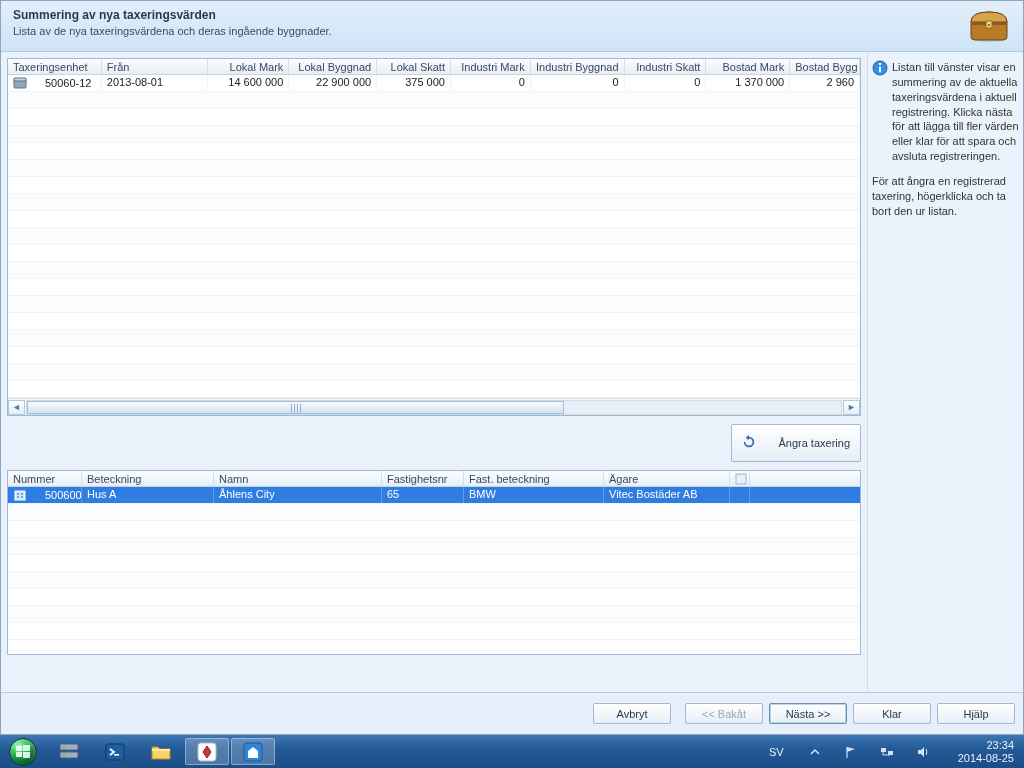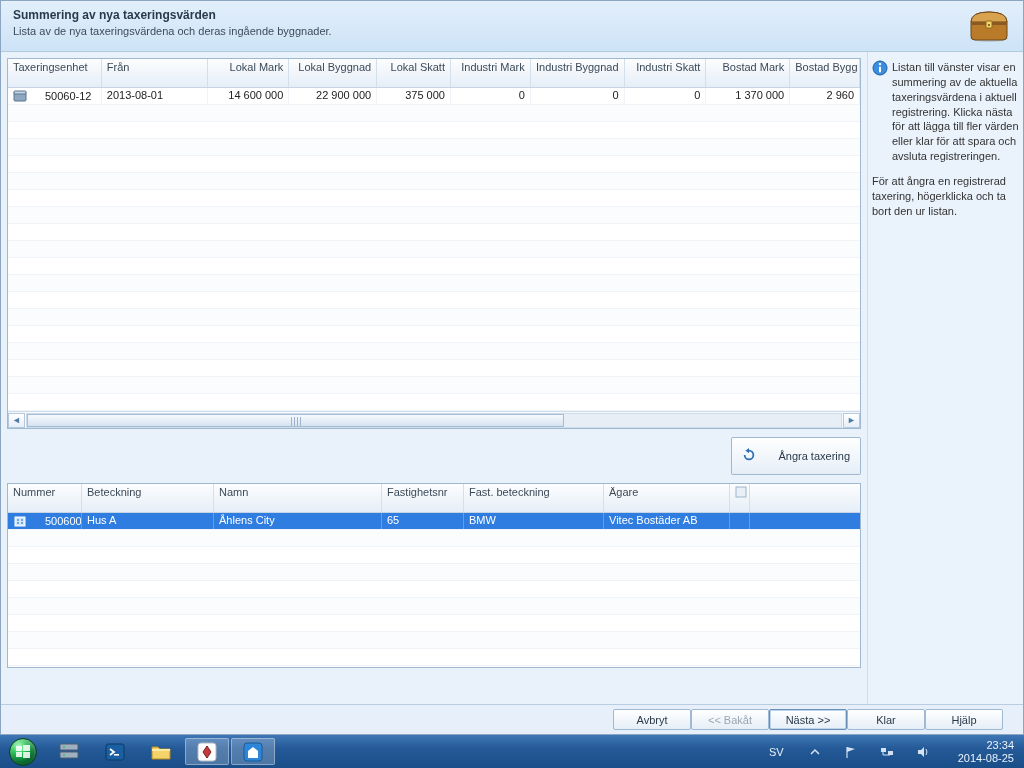--- a/index.html
+++ b/index.html
@@ -18,21 +18,21 @@
 .header-sub { color: #3d4c5b; }
 .chest-icon { width: 44px; height: 36px; }
 
 .main-area { flex: 1; display: flex; overflow: hidden; }
 .left-col { flex: 1; display: flex; flex-direction: column; padding: 6px; gap: 6px; overflow: hidden; }
 .right-col { width: 156px; padding: 8px 4px; border-left: 1px solid #cfdce9; background: #eaf2fb; }
 .info-text { color: #333; line-height: 1.35; }
 
 .grid { border: 1px solid #9fb9d3; background: #fff; display: flex; flex-direction: column; }
 .grid-top { flex: 0 0 352px; }
-.grid-header { display: flex; background: linear-gradient(#fdfdfe,#e5eef7); border-bottom: 1px solid #c6d5e4; height: 29px; }
+.grid-header { display: flex; background: linear-gradient(#fdfdfe,#e5eef7); border-bottom: 1px solid #c6d5e4; height: 16px; }
 .grid-header .cell { border-right: 1px solid #d3dfeb; padding: 2px 5px; color: #3c4a58; white-space: nowrap; overflow: hidden; }
 .grid-body { flex: 1; overflow: hidden; position: relative; }
 .grid-row { display: flex; height: 17px; border-bottom: 1px solid #f0f3f7; }
 .grid-row .cell { border-right: 1px solid #f0f3f7; padding: 1px 5px; white-space: nowrap; overflow: hidden; color: #222; }
 .striped .grid-row:nth-child(even) { background: #fafcfe; }
 .num { text-align: right; }
 .row-icon { width: 14px; height: 14px; margin-right: 2px; display: inline-block; vertical-align: middle; }
 
 .hscroll-track { height: 17px; border-top: 1px solid #cfdce9; background: #f4f7fb; display: flex; align-items: center; }
 .hscroll-btn { width: 17px; height: 15px; border: 1px solid #b6c9dc; background: linear-gradient(#fff,#e6eef7); display: flex; align-items: center; justify-content: center; font-size: 9px; color: #517ca6; cursor: pointer; }
@@ -40,24 +40,24 @@
 .hscroll-thumb { position: absolute; left: 0; top: 0; height: 100%; background: linear-gradient(#f6fafd,#d5e3f1); border: 1px solid #a6bcd3; width: 66%; }
 .hscroll-grip { position: absolute; left: 50%; top: 2px; width: 10px; height: 9px; transform: translateX(-50%); background: repeating-linear-gradient(90deg,#9fb4ca 0 1px,transparent 1px 3px); }
 
 .undo-bar { display: flex; justify-content: flex-end; padding: 2px 0; }
 .action-btn { height: 38px; border: 1px solid #9fb9d3; background: linear-gradient(#fff,#e5eef7); border-radius: 2px; padding: 0 10px; display: flex; align-items: center; gap: 22px; cursor: pointer; color: #2a3a4a; }
 
 .grid-bottom { flex: 0 0 185px; }
 .row-selected { background: #2f7de1 !important; }
 .row-selected .cell { color: #fff; border-right-color: rgba(255,255,255,0.25); }
 
-.footer { height: 30px; border-top: 1px solid #b8cde2; background: #e6effa; display: flex; align-items: center; justify-content: flex-end; gap: 0; padding: 0 20px; }
+.footer { height: 42px; border-top: 1px solid #b8cde2; background: #e6effa; display: flex; align-items: center; justify-content: flex-end; gap: 6px; padding: 0 8px; }
 .foot-btn { width: 78px; height: 21px; border: 1px solid #9fb9d3; background: linear-gradient(#fff,#e5eef7); border-radius: 2px; display: flex; align-items: center; justify-content: center; cursor: pointer; color: #2a3a4a; }
 .foot-btn.primary { border: 1px solid #6a8fb6; box-shadow: 0 0 0 1px #bcd5ef inset; }
-.foot-btn.disabled { color: #9aa6b2; cursor: default; }
+.foot-btn.disabled { color: #9aa6b2; cursor: default; margin-left: 8px; }
 
 .taskbar { position: absolute; left: 0; bottom: 0; width: 1024px; height: 33px; background: linear-gradient(#3f77b6,#245a97 40%,#1a4e89); display: flex; align-items: center; }
 .start-orb { width: 46px; height: 33px; display: flex; align-items: center; justify-content: center; }
 .orb { width: 28px; height: 28px; border-radius: 50%; background: radial-gradient(circle at 35% 30%, #bfffcc 0%, #25c854 28%, #0b6f32 60%, #033d1a 100%); border: 1px solid #0b3f1d; box-shadow: inset 0 3px 5px rgba(255,255,255,0.4); position: relative; }
 .tb-item { width: 44px; height: 27px; margin: 0 1px; border-radius: 2px; display: flex; align-items: center; justify-content: center; cursor: pointer; }
 .tb-item.active { background: rgba(255,255,255,0.22); border: 1px solid rgba(255,255,255,0.35); }
 .tb-icon { width: 22px; height: 22px; }
 .tb-spacer { flex: 1; }
 .systray { display: flex; align-items: center; gap: 22px; color: #e8f1fb; padding-right: 4px; }
 .tray-icon { width: 14px; height: 14px; opacity: 0.9; display: flex; align-items: center; justify-content: center; }

